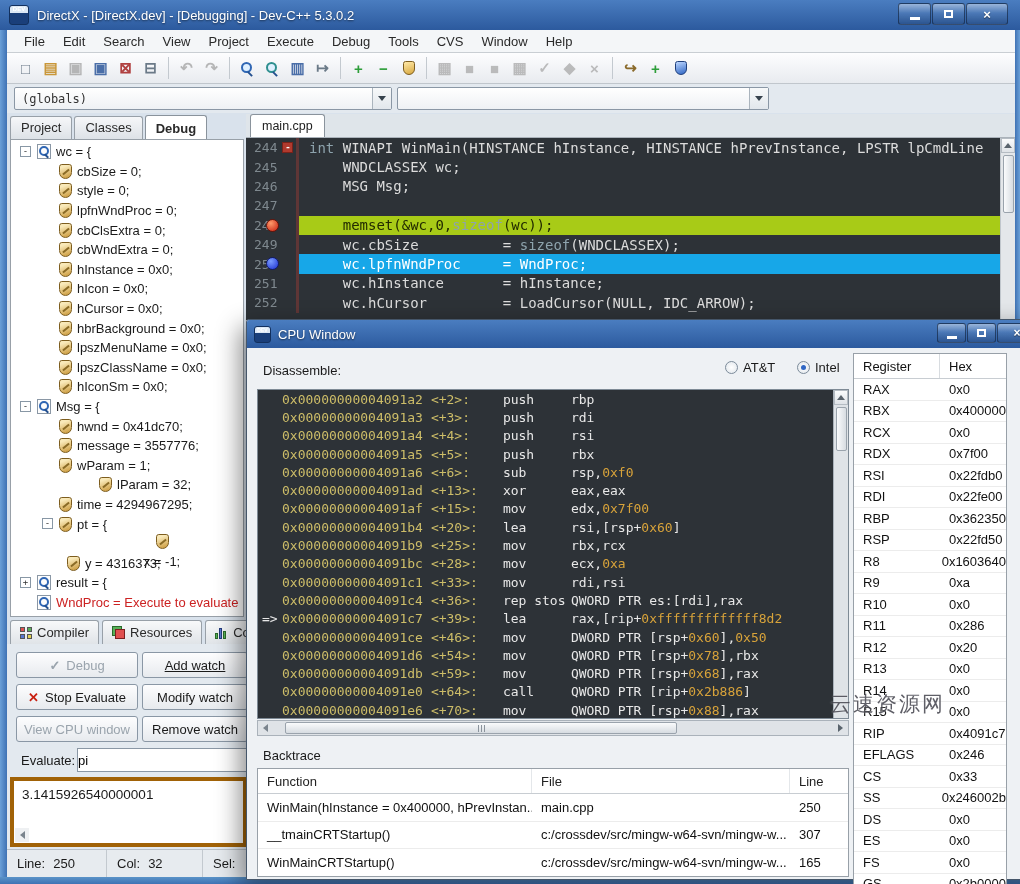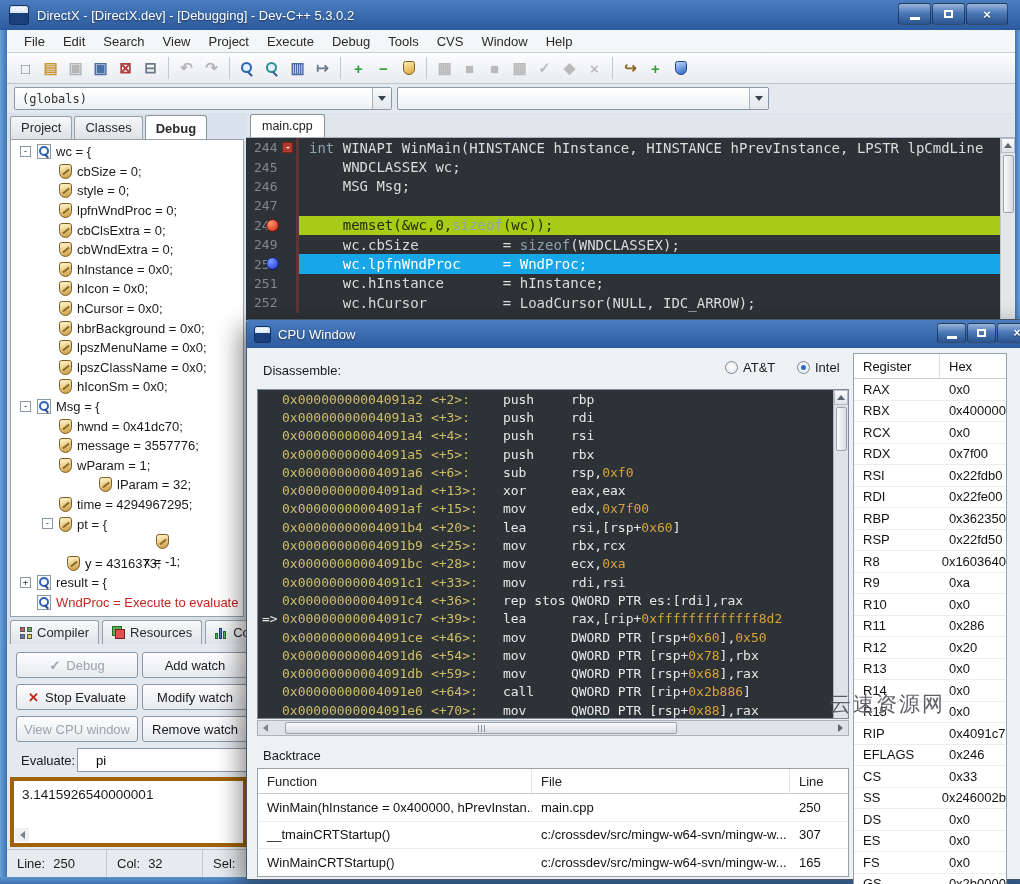--- a/index.html
+++ b/index.html
@@ -98,21 +98,21 @@
   .ic-chart i:nth-child(3){width:3px;height:8px;background:#58b058;border:1px solid #2a6a2a;}
   
   .debug-panel { position:absolute; left:7px; top:644px; width:240px; height:233px; background:#e3e9ef; z-index:2; }
   .dbtn { position:absolute; height:26px; border:1px solid #8a97a5; border-radius:3px;
     background:linear-gradient(#fdfdfe,#e7eaee); font-size:13px; color:#1a1a1a;
     display:flex; align-items:center; justify-content:center; gap:6px; }
   .dbtn.dis { color:#9aa4ad; }
   .dbtn .ic { font-size:13px; font-weight:bold; }
   .eval-label { position:absolute; left:14px; top:109px; font-size:13px; color:#1a1a1a; }
   .eval-input { position:absolute; left:70px; top:104px; width:170px; height:24px; border:1px solid #8a97a5;
-    background:#fff; font-family:"Liberation Sans",sans-serif; font-size:13px; padding-left:18px; }
+    background:#fff; font-family:"Liberation Sans",sans-serif; font-size:13px; padding-left:0; }
   .result-box { position:absolute; left:3px; top:133px; width:237px; height:70px; background:#fff;
     border:4px solid #a16207; font-size:13.5px; color:#1a1a1a; padding:6px 8px; }
   .result-scroll { position:absolute; left:1px; bottom:1px; width:14px; height:14px; background:#eef0f2;
     display:flex; align-items:center; justify-content:center; }
   .tri-left { width:0; height:0; border-top:4px solid transparent; border-bottom:4px solid transparent; border-right:5px solid #7a848d; }
   
   .statusbar { position:absolute; left:7px; top:849px; width:239px; height:28px; background:#e7ebef;
     border-top:1px solid #b9c0c7; display:flex; font-size:13px; color:#1a1a1a; z-index:2; }
   .status-seg { display:flex; align-items:center; gap:8px; padding:0 10px; border-right:1px solid #c3c9cf; }
   
@@ -473,21 +473,21 @@
     <div class="result-box">
       <span>3.1415926540000001</span>
       <span class="result-scroll">
           <i class="tri-left"></i>
         </span>
     </div>
   <div class="dbtn dis" style="left: 9px; top: 8px; width: 122px;">
         <span class="ic" style="color: rgb(154, 164, 173);">✓</span>
         <span>Debug</span>
       </div>
-      <div class="dbtn" style="left: 135px; top: 8px; width: 106px;">
+      <div class="dbtn" style="left: 135px; top: 8px; width: 106px; text-decoration: underline;">
         <span>Add watch</span>
       </div>
       <div class="dbtn" style="left: 9px; top: 40px; width: 122px;">
         <span class="ic" style="color: rgb(200, 31, 16);">✕</span>
         <span>Stop Evaluate</span>
       </div>
       <div class="dbtn" style="left: 135px; top: 40px; width: 106px;">
         <span>Modify watch</span>
       </div>
       <div class="dbtn dis" style="left: 9px; top: 72px; width: 122px;">

